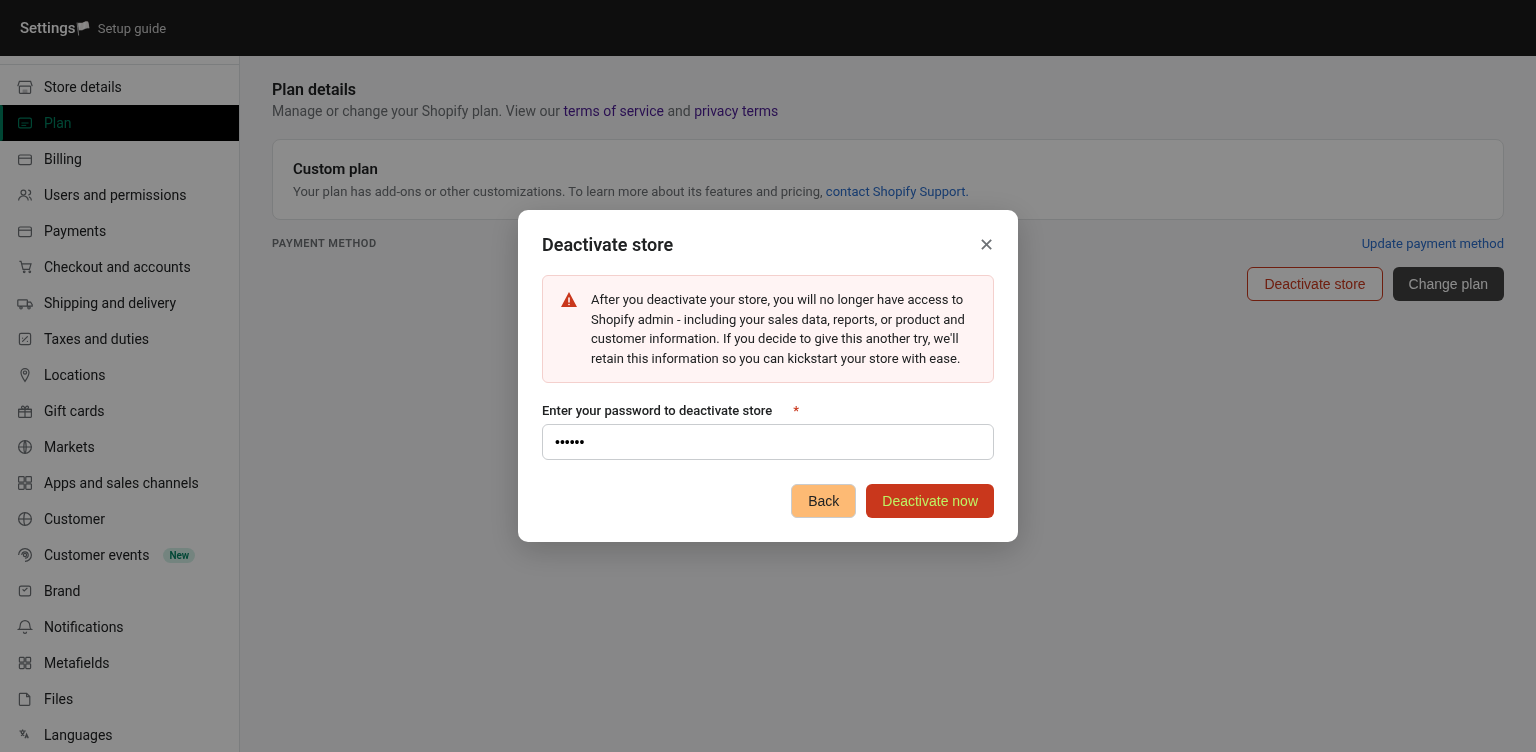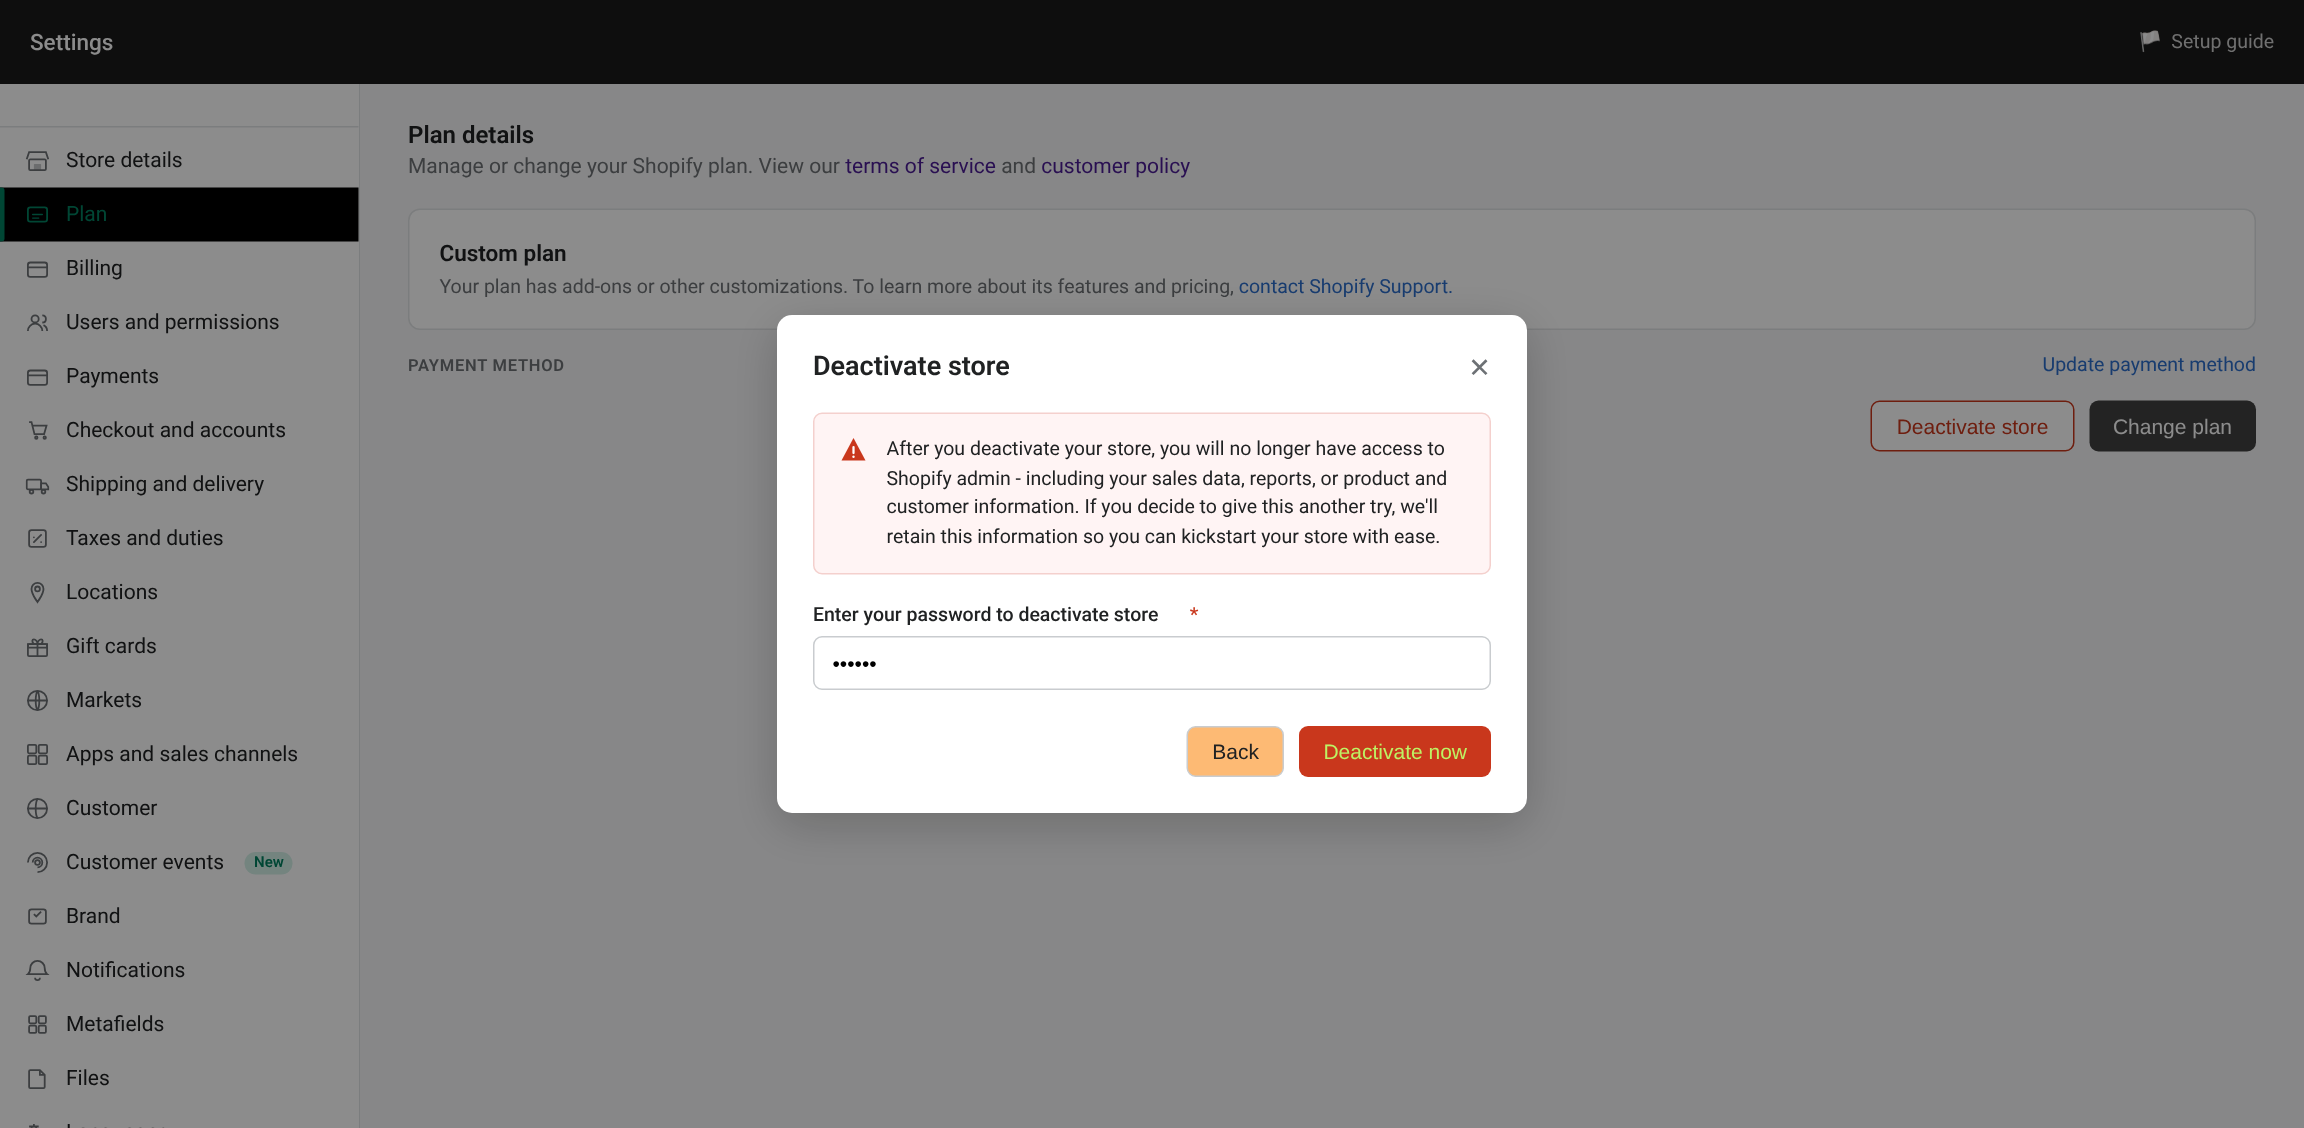--- a/index.html
+++ b/index.html
@@ -11,21 +11,20 @@
       height: 752px;
       overflow: hidden;
     }
 
     
     .topbar {
       height: 56px;
       background: #1a1a1a;
       display: flex;
       align-items: center;
-      justify-content: space-between;
       padding: 0 20px;
       position: fixed;
       top: 0; left: 0; right: 0;
       z-index: 10;
     }
     .topbar-title {
       color: #fff;
       font-size: 15px;
       font-weight: 500;
     }
@@ -44,21 +43,21 @@
       height: calc(752px - 56px);
     }
 
     
     .sidebar {
       width: 240px;
       background: #fff;
       border-right: 1px solid #e1e3e5;
       overflow-y: auto;
       flex-shrink: 0;
-      padding-top: 24px;
+      padding-top: 4px;
     }
     .sidebar-item {
       display: flex;
       align-items: center;
       gap: 10px;
       padding: 9px 16px;
       cursor: pointer;
       color: #202223;
       font-size: 14px;
       position: relative;
@@ -493,21 +492,21 @@
       <span>Languages</span>
     </div>
   </nav>
 
   <main class="main">
     <h2 class="plan-details-title">Plan details</h2>
     <p class="plan-details-desc">
       <span>Manage or change your Shopify plan. View our</span>
       <a href="#">terms of service</a>
       <span>and</span>
-      <a href="#">customer policy</a>
+      <a href="#">privacy terms</a>
     </p>
 
     <div class="card">
       <div class="card-title">Custom plan</div>
       <div class="card-desc">
         <span>Your plan has add-ons or other customizations. To learn more about its features and pricing,</span>
         <a href="#">contact Shopify Support.</a>
       </div>
     </div>
 

